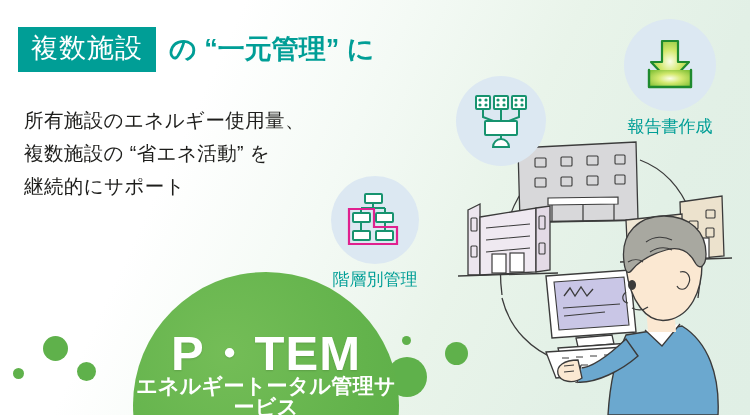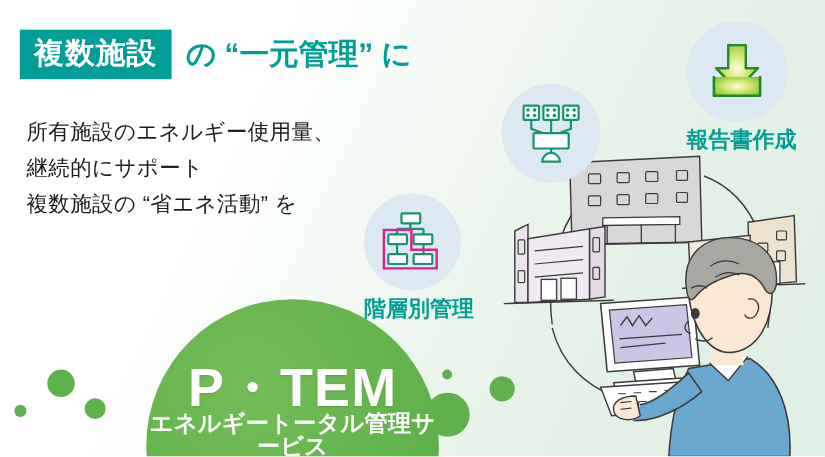--- a/index.html
+++ b/index.html
@@ -35,21 +35,21 @@
     left: 18px;
     top: 27px;
     display: flex;
     align-items: center;
     white-space: nowrap;
   }
   .tag-box {
     background: #009e96;
     color: #ffffff;
     font-size: 27px;
-    font-weight: bold;
+    font-weight: normal;
     line-height: 1;
     padding: 8px 13px 10px 13px;
     letter-spacing: 1px;
   }
   .headline-rest {
     color: #009e96;
     font-size: 27px;
     font-weight: bold;
     line-height: 1;
     margin-left: 13px;
@@ -114,24 +114,24 @@
   .feature { position: absolute; }
   .feature-circle {
     width: 100%;
     border-radius: 50%;
     background: #dce8f2;
     display: flex;
     align-items: center;
     justify-content: center;
   }
   .feature-label {
-    text-align: left;
+    text-align: center;
     color: #009e96;
-    font-weight: bold;
-    font-size: 20px;
+    font-weight: normal;
+    font-size: 17px;
     line-height: 1;
     margin-top: 7px;
     white-space: nowrap;
   }
   #feature-hierarchy { left: 331px; top: 176px; width: 88px; }
   #feature-hierarchy .feature-circle { height: 88px; }
   #feature-central  { left: 456px; top: 76px;  width: 90px; }
   #feature-central .feature-circle { height: 90px; }
   #feature-report   { left: 624px; top: 19px;  width: 92px; }
   #feature-report .feature-circle { height: 92px; }
@@ -159,22 +159,22 @@
       <div class="dot" style="left: 444.5px; top: 341.5px; width: 23px; height: 23px; background: rgb(95, 177, 75);"></div>
     </div>
 
   <div class="headline">
     <span class="tag-box">複数施設</span>
     <span class="headline-rest">の “一元管理” に</span>
   </div>
 
   <div class="body-copy">
     <div>所有施設のエネルギー使用量、</div>
+    <div>複数施設の “省エネ活動” を</div>
     <div>継続的にサポート</div>
-    <div>複数施設の “省エネ活動” を</div>
   </div>
 
   <div class="illu">
     <svg width="310" height="295" viewBox="0 0 310 295" xmlns="http://www.w3.org/2000/svg">
 
       <g fill="none" stroke="#3b3b3b" stroke-width="1.3">
         <path d="M118 40 C 72 62, 55 120, 62 175"></path>
         <path d="M200 40 C 248 58, 268 118, 258 178"></path>
         <path d="M62 178 C 70 210, 92 230, 118 240"></path>
       </g>

